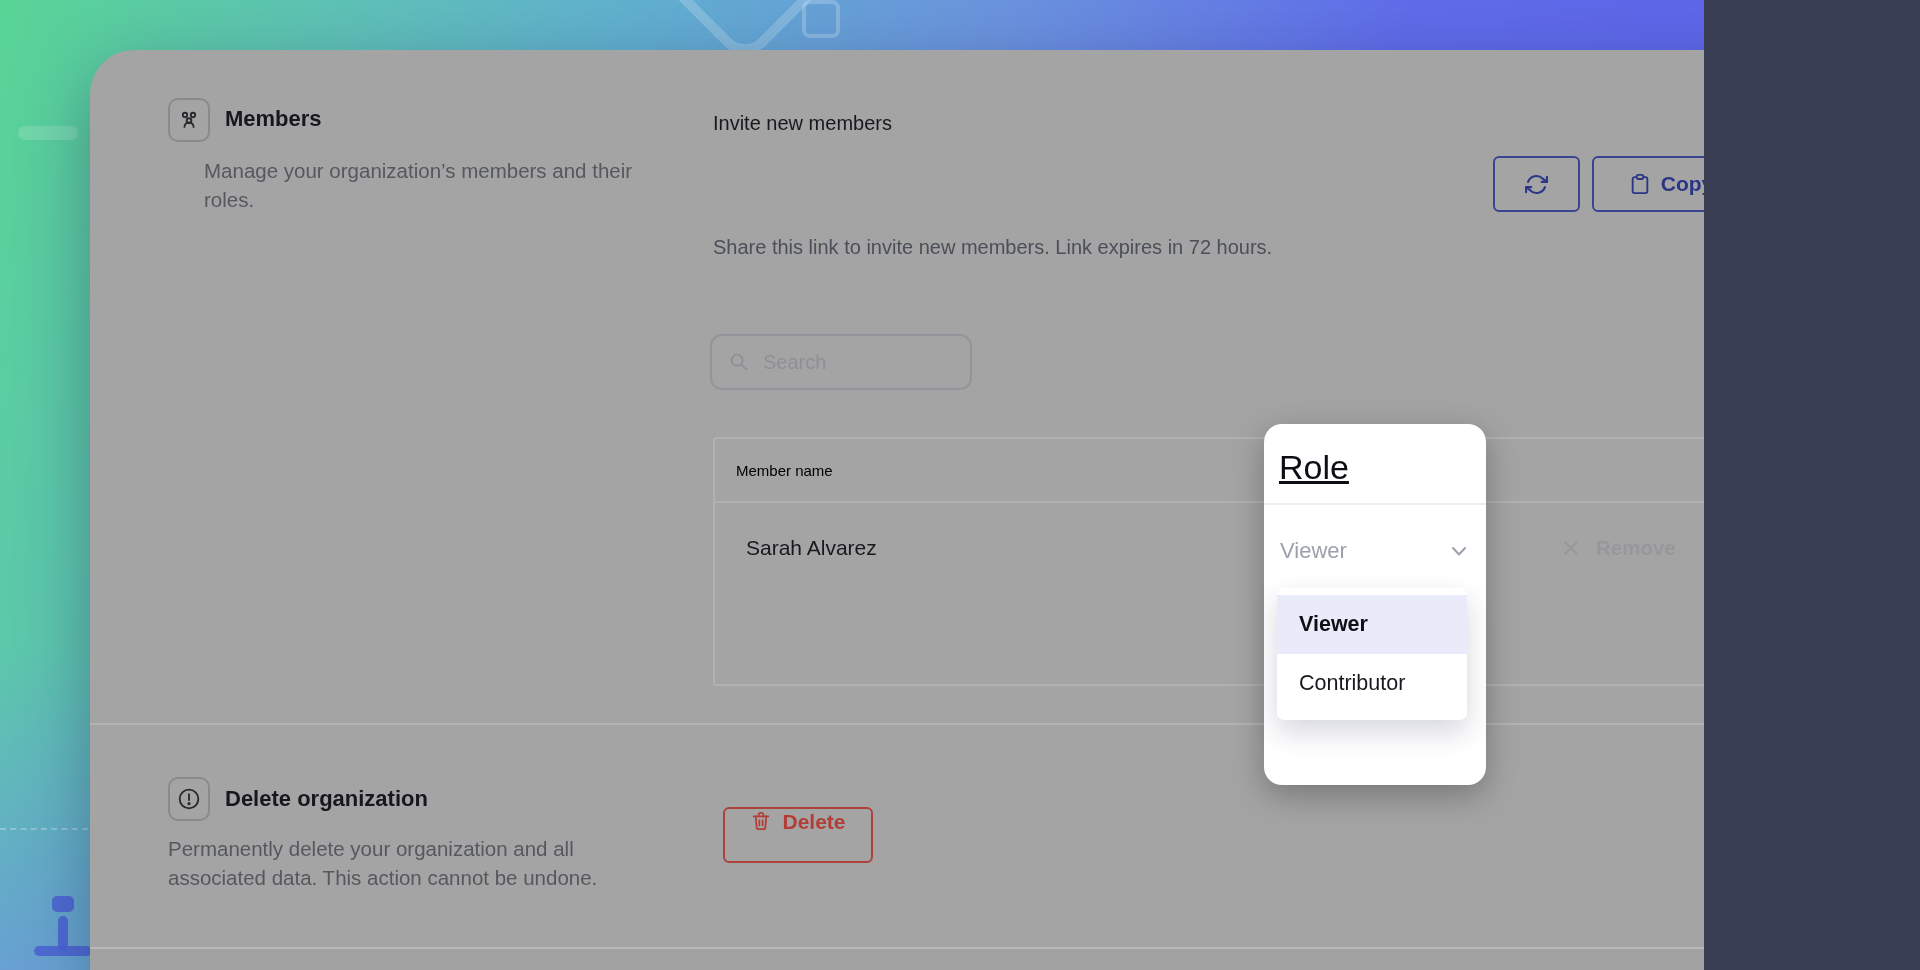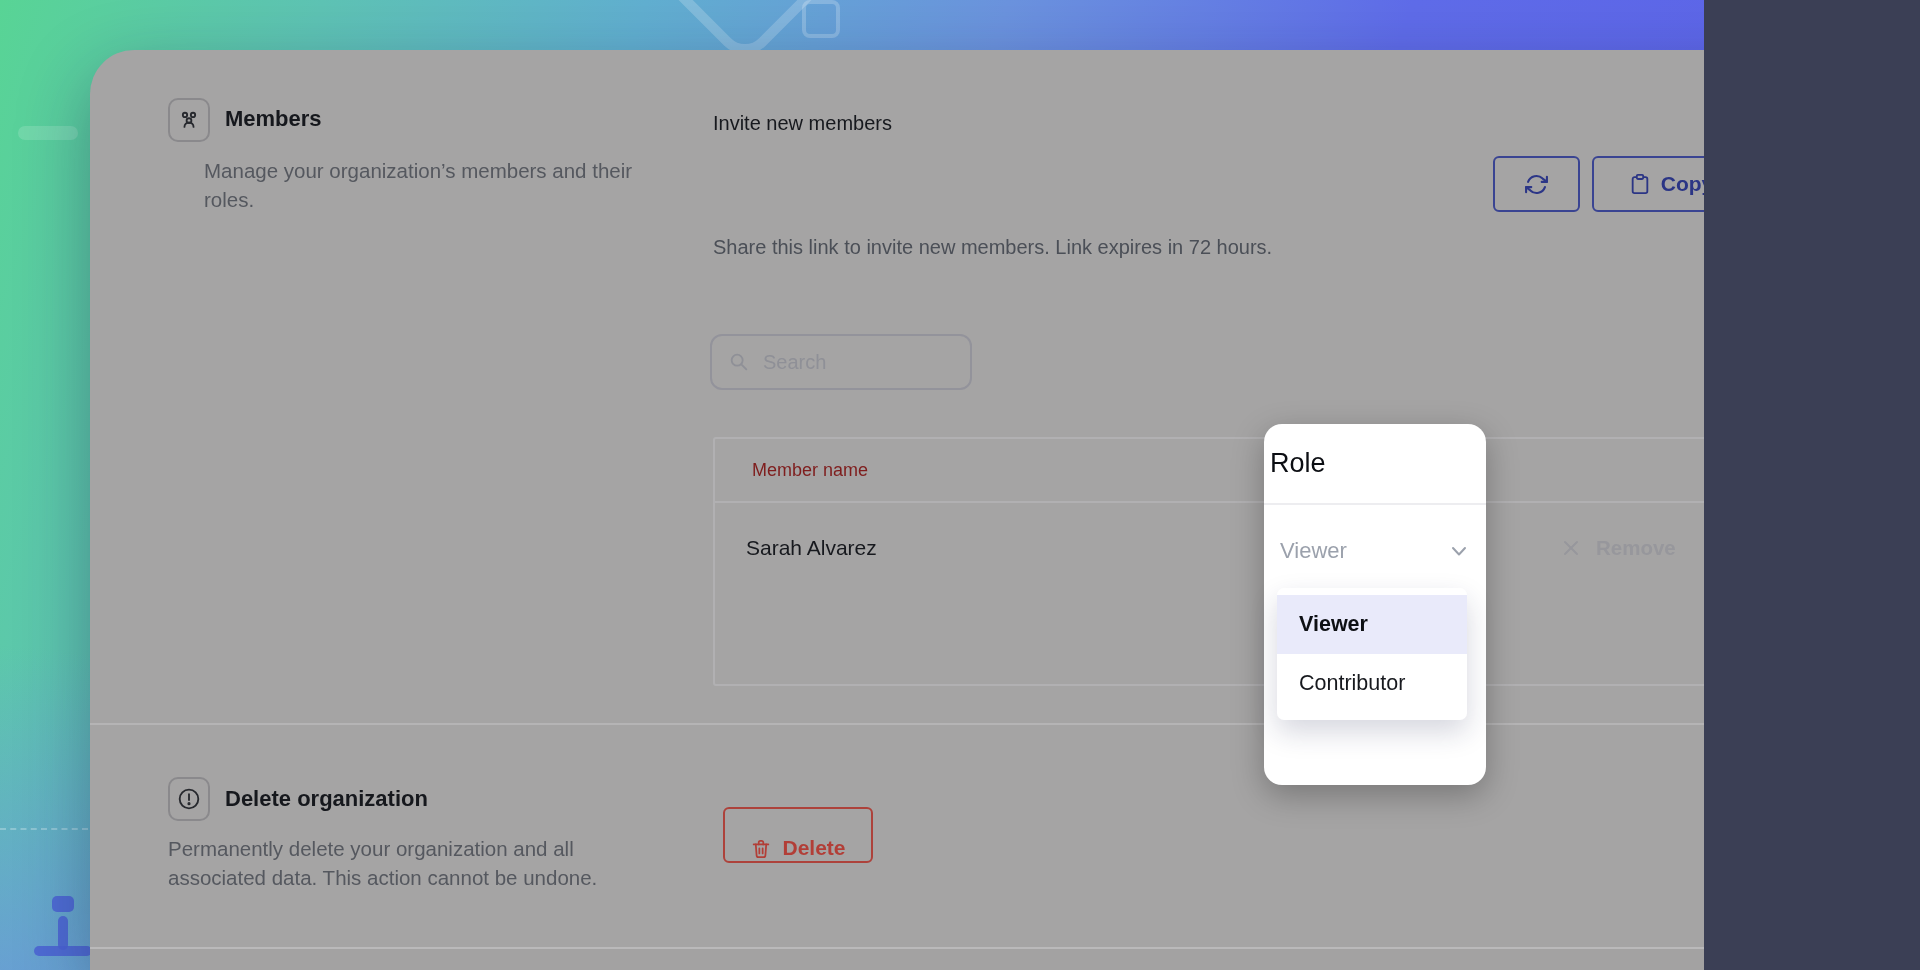--- a/index.html
+++ b/index.html
@@ -46,36 +46,36 @@
   .helper{position:absolute;left:623px;top:186px;font-size:20px;color:#4b4f57;}
 
   .search{position:absolute;left:620px;top:284px;width:262px;height:56px;border:2px solid #93939b;
     border-radius:12px;display:flex;align-items:center;padding:0 16px;gap:13px;color:#8f9097;}
   .search .ph{font-size:20px;color:#8f9097;}
 
   .table{position:absolute;left:623px;top:387px;width:1034px;height:249px;border:2px solid #b1b0b2;border-radius:3px;}
   .t-head{position:relative;height:64px;border-bottom:2px solid #b1b0b2;display:flex;align-items:center;}
   .t-row1{position:relative;height:89px;border-bottom:2px solid #b1b0b2;display:flex;align-items:center;}
   .t-row2{position:relative;height:90px;display:flex;align-items:center;}
-  .th{padding-left:37px;font-size:18px;font-weight:500;color:#7f1d1d;}
+  .th{padding-left:21px;font-size:15px;font-weight:500;color:#000000;}
   .td-name{padding-left:31px;font-size:21px;color:#17191e;}
   .remove{position:absolute;left:846px;display:flex;align-items:center;gap:15px;cursor:pointer;
     font-size:20.5px;font-weight:600;}
   .remove.active{color:#2b3788;}
   .remove.dim{color:#97979c;}
 
   .mid-divider{position:absolute;left:0;top:673px;width:100%;border-top:2px solid #b5b4b5;}
   .btn-delete{position:absolute;left:633px;top:757px;width:150px;height:56px;border:2px solid #ad423b;
-    border-radius:6px;background:transparent;display:flex;align-items:flex-end;justify-content:center;gap:10px;
+    border-radius:6px;background:transparent;display:flex;align-items:flex-start;justify-content:center;gap:10px;
     color:#b23e37;font-size:21px;font-weight:700;cursor:pointer;}
   .bottom-strip{position:absolute;left:0;top:897px;width:100%;height:23px;background:#a3a2a2;border-top:2px solid #bab9ba;}
 
   .spotlight{position:absolute;left:1264px;top:424px;width:222px;height:361px;background:#fff;
     border-radius:18px;box-shadow:0 10px 32px rgba(0,0,0,.28);}
-  .spot-role{position:absolute;left:6px;top:24px;font-size:27px;color:#0c0e13;}
+  .spot-role{position:absolute;left:15px;top:24px;font-size:34px;color:#0c0e13;text-decoration:underline;}
   .spot-divider{position:absolute;left:0;top:79px;width:100%;border-top:2px solid #ededf0;}
   .spot-select{position:absolute;left:16px;top:106px;width:192px;height:42px;display:flex;
     align-items:center;justify-content:space-between;cursor:pointer;color:#9ba1ac;}
   .spot-select .val{font-size:22px;color:#9ba1ac;}
   .dropdown{position:absolute;left:13px;top:164px;width:190px;background:#fff;border-radius:7px;
     box-shadow:0 12px 28px rgba(30,35,80,.18);padding:7px 0;}
   .opt{height:59px;display:flex;align-items:center;padding-left:22px;font-size:21.5px;color:#17191e;cursor:pointer;}
   .opt.hl{background:#e9eafa;font-weight:700;color:#0e1014;}
   svg{display:block;}
 </style>

